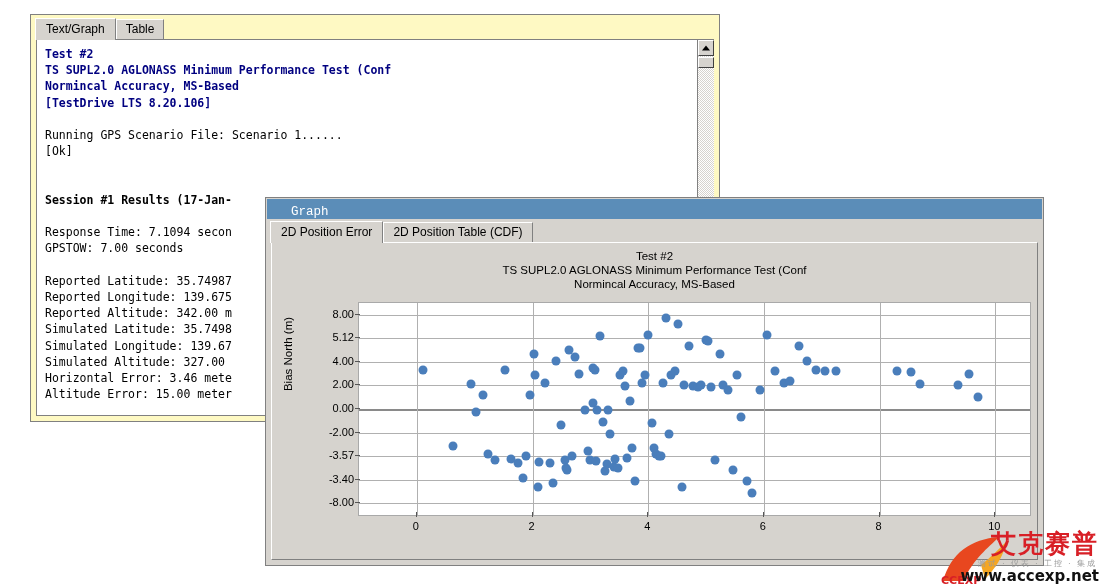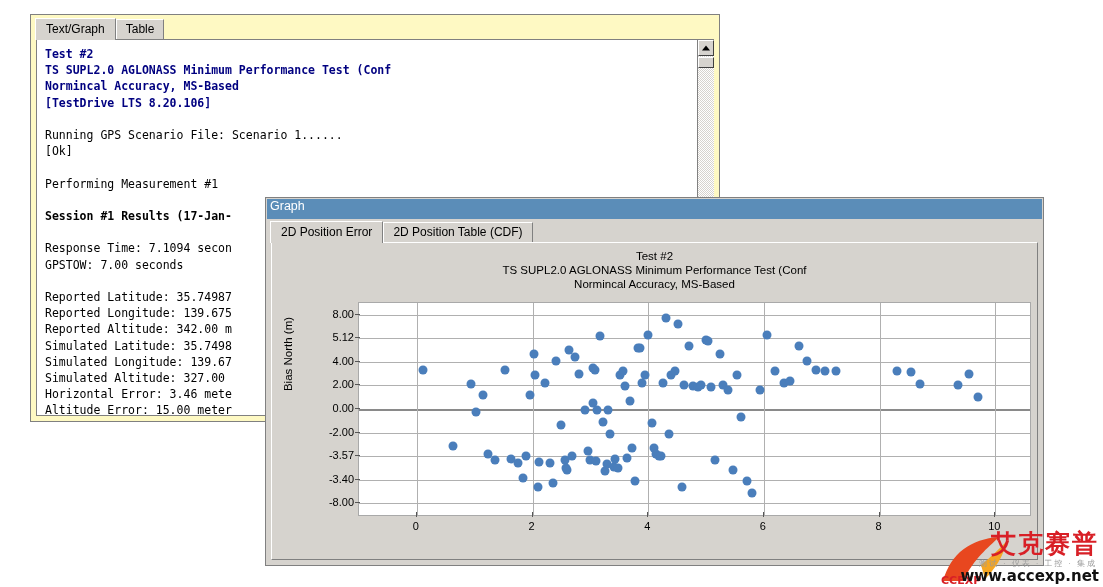--- a/index.html
+++ b/index.html
@@ -97,23 +97,24 @@
     position:absolute;left:265px;top:197px;width:779px;height:369px;
     background:#d6d3ce;
     border:1px solid #808080;
     box-sizing:border-box;
     box-shadow:0 0 0 0 rgba(0,0,0,0);
   }
   #graph-titlebar{
     position:absolute;left:1px;top:1px;right:1px;height:20px;
     background:#5b8db8;
     color:#ffffff;font-size:12.5px;
-    display:flex;align-items:flex-start;
-    padding-left:3px;
-    box-sizing:border-box;
+    display:flex;align-items:flex-end;
+    padding-left:24px;
+    box-sizing:border-box;
+    font-family:Liberation Mono, monospace;
   }
   #graph-tabstrip{
     position:absolute;left:4px;top:23px;height:21px;display:flex;align-items:flex-end;
   }
   #graph-body{
     position:absolute;left:5px;top:44px;right:5px;bottom:5px;
     background:#d6d3ce;
     border:1px solid #ffffff;
     border-right-color:#808080;border-bottom-color:#808080;
     box-sizing:border-box;
@@ -171,21 +172,21 @@
   }
   #wm-cn{
     position:absolute;right:4px;top:14px;
     font-family:"DejaVu Sans", sans-serif;
     font-size:25px;font-weight:bold;color:#d81f26;
     letter-spacing:2px;
     line-height:26px;
   }
   #wm-sub{
     position:absolute;right:6px;top:41px;
-    font-family:Liberation Serif, serif;
+    font-family:Liberation Sans, sans-serif;
     font-size:8px;color:#9a9a9a;letter-spacing:2px;
   }
   #wm-url{
     position:absolute;right:4px;top:50px;
     font-family:"DejaVu Sans", sans-serif;
     font-size:15px;font-weight:bold;color:#111;letter-spacing:0px;
   }
   #wm-swoosh{
     position:absolute;left:8px;top:18px;width:70px;height:50px;
   }
@@ -207,21 +208,20 @@
   <div id="text-pane">
     <div id="text-pane-inner">
         <div class="console-line hdr">Test #2</div>
         <div class="console-line hdr">TS SUPL2.0 AGLONASS Minimum Performance Test (Conf</div>
         <div class="console-line hdr">Normincal Accuracy, MS-Based</div>
         <div class="console-line hdr">[TestDrive LTS 8.20.106]</div>
         <div class="console-line blank">&nbsp;</div>
         <div class="console-line ">Running GPS Scenario File: Scenario 1......</div>
         <div class="console-line ">[Ok]</div>
         <div class="console-line blank">&nbsp;</div>
-        <div class="console-line ">Performing Measurement #1</div>
         <div class="console-line blank">&nbsp;</div>
         <div class="console-line bold">Session #1 Results (17-Jan-</div>
         <div class="console-line blank">&nbsp;</div>
         <div class="console-line ">Response Time: 7.1094 secon</div>
         <div class="console-line ">GPSTOW: 7.00 seconds</div>
         <div class="console-line blank">&nbsp;</div>
         <div class="console-line ">Reported Latitude: 35.74987</div>
         <div class="console-line ">Reported Longitude: 139.675</div>
         <div class="console-line ">Reported Altitude: 342.00 m</div>
         <div class="console-line ">Simulated Latitude: 35.7498</div>

